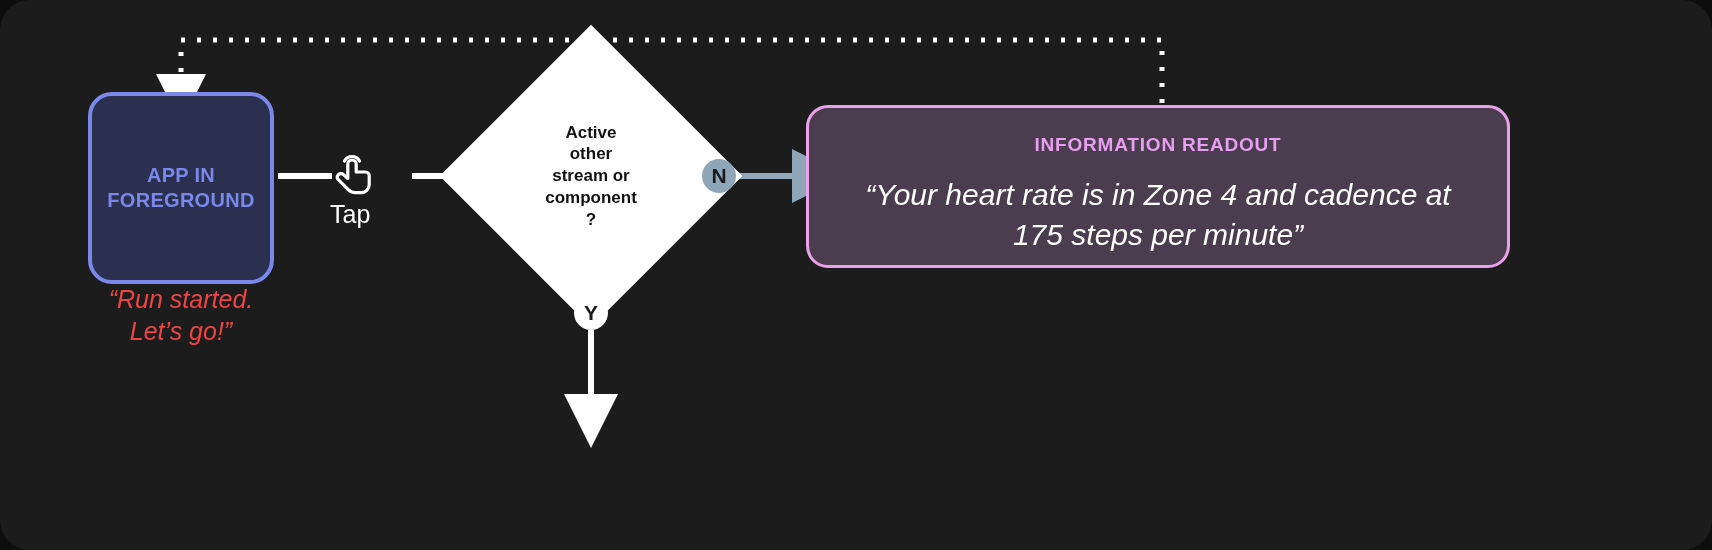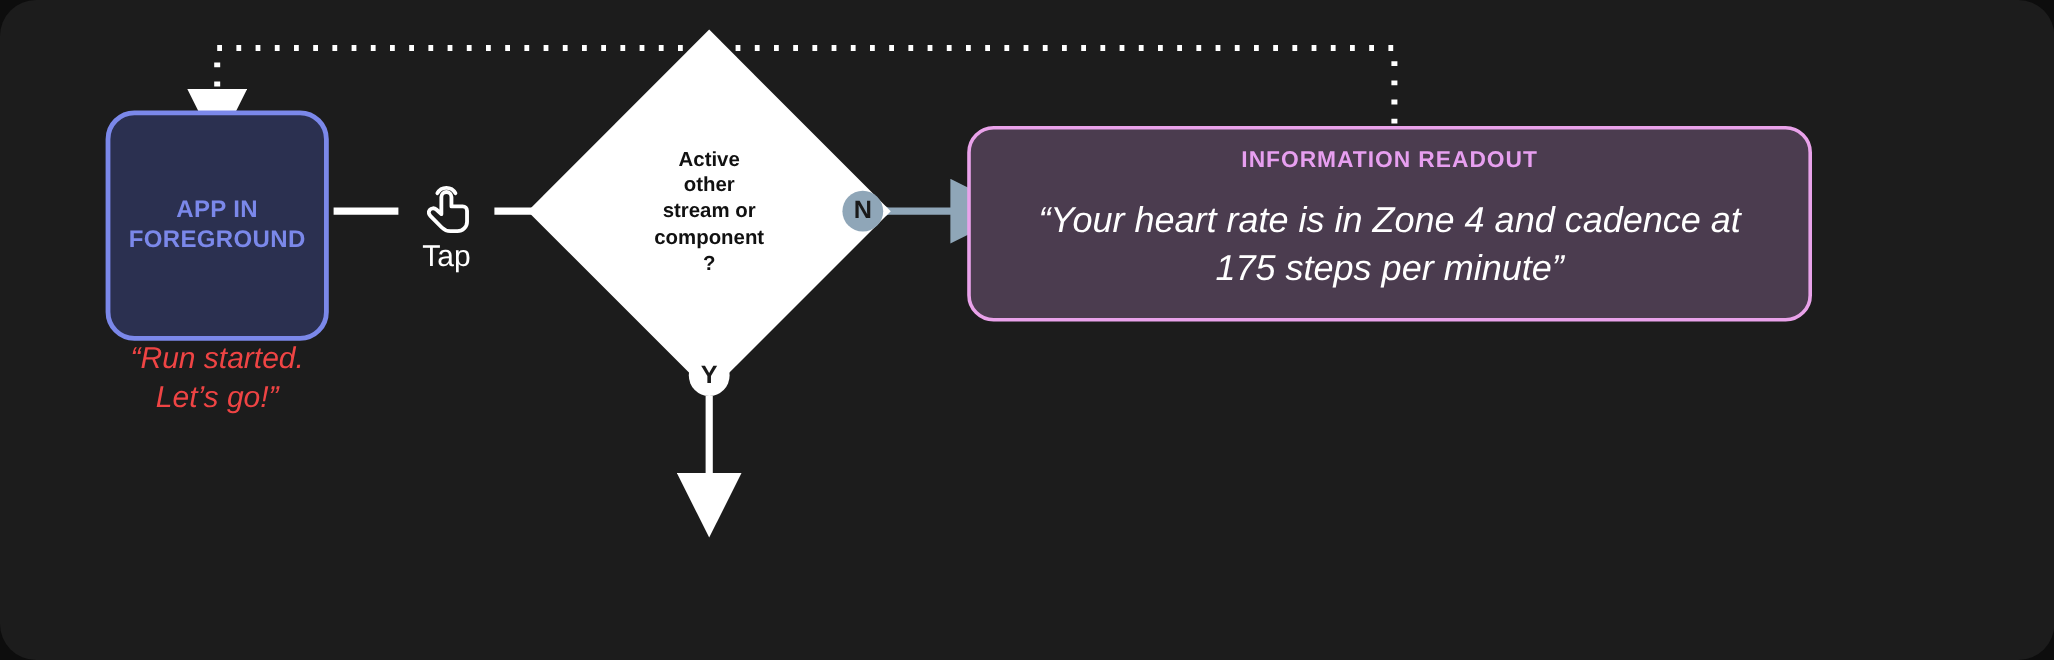--- a/index.html
+++ b/index.html
@@ -50,21 +50,21 @@
     font-size: 25px;
     font-style: italic;
     line-height: 1.28;
   }
 
   
   .tap-group {
     position: absolute;
     left: 330px; top: 148px;
     width: 84px;
-    display: flex; flex-direction: column; align-items: center;
+    display: flex; flex-direction: column; 
   }
   .tap-icon { width: 44px; height: 50px; display: block; }
   .tap-label {
     margin-top: 4px;
     color: #ffffff;
     font-size: 25px;
     line-height: 1;
   }
 
   
@@ -104,21 +104,21 @@
 
   
   .readout {
     position: absolute;
     left: 806px; top: 105px;
     width: 704px; height: 163px;
     background: #4b3c4f;
     border: 3px solid #e9a2ea;
     border-radius: 22px;
     display: flex; flex-direction: column;
-    align-items: center; justify-content: flex-start;
+    align-items: center; justify-content: center;
     padding-top: 15px;
   }
   .readout-title {
     color: #e79ff0;
     font-size: 19px;
     font-weight: bold;
     letter-spacing: 0.8px;
   }
   .readout-body {
     margin-top: 19px;

